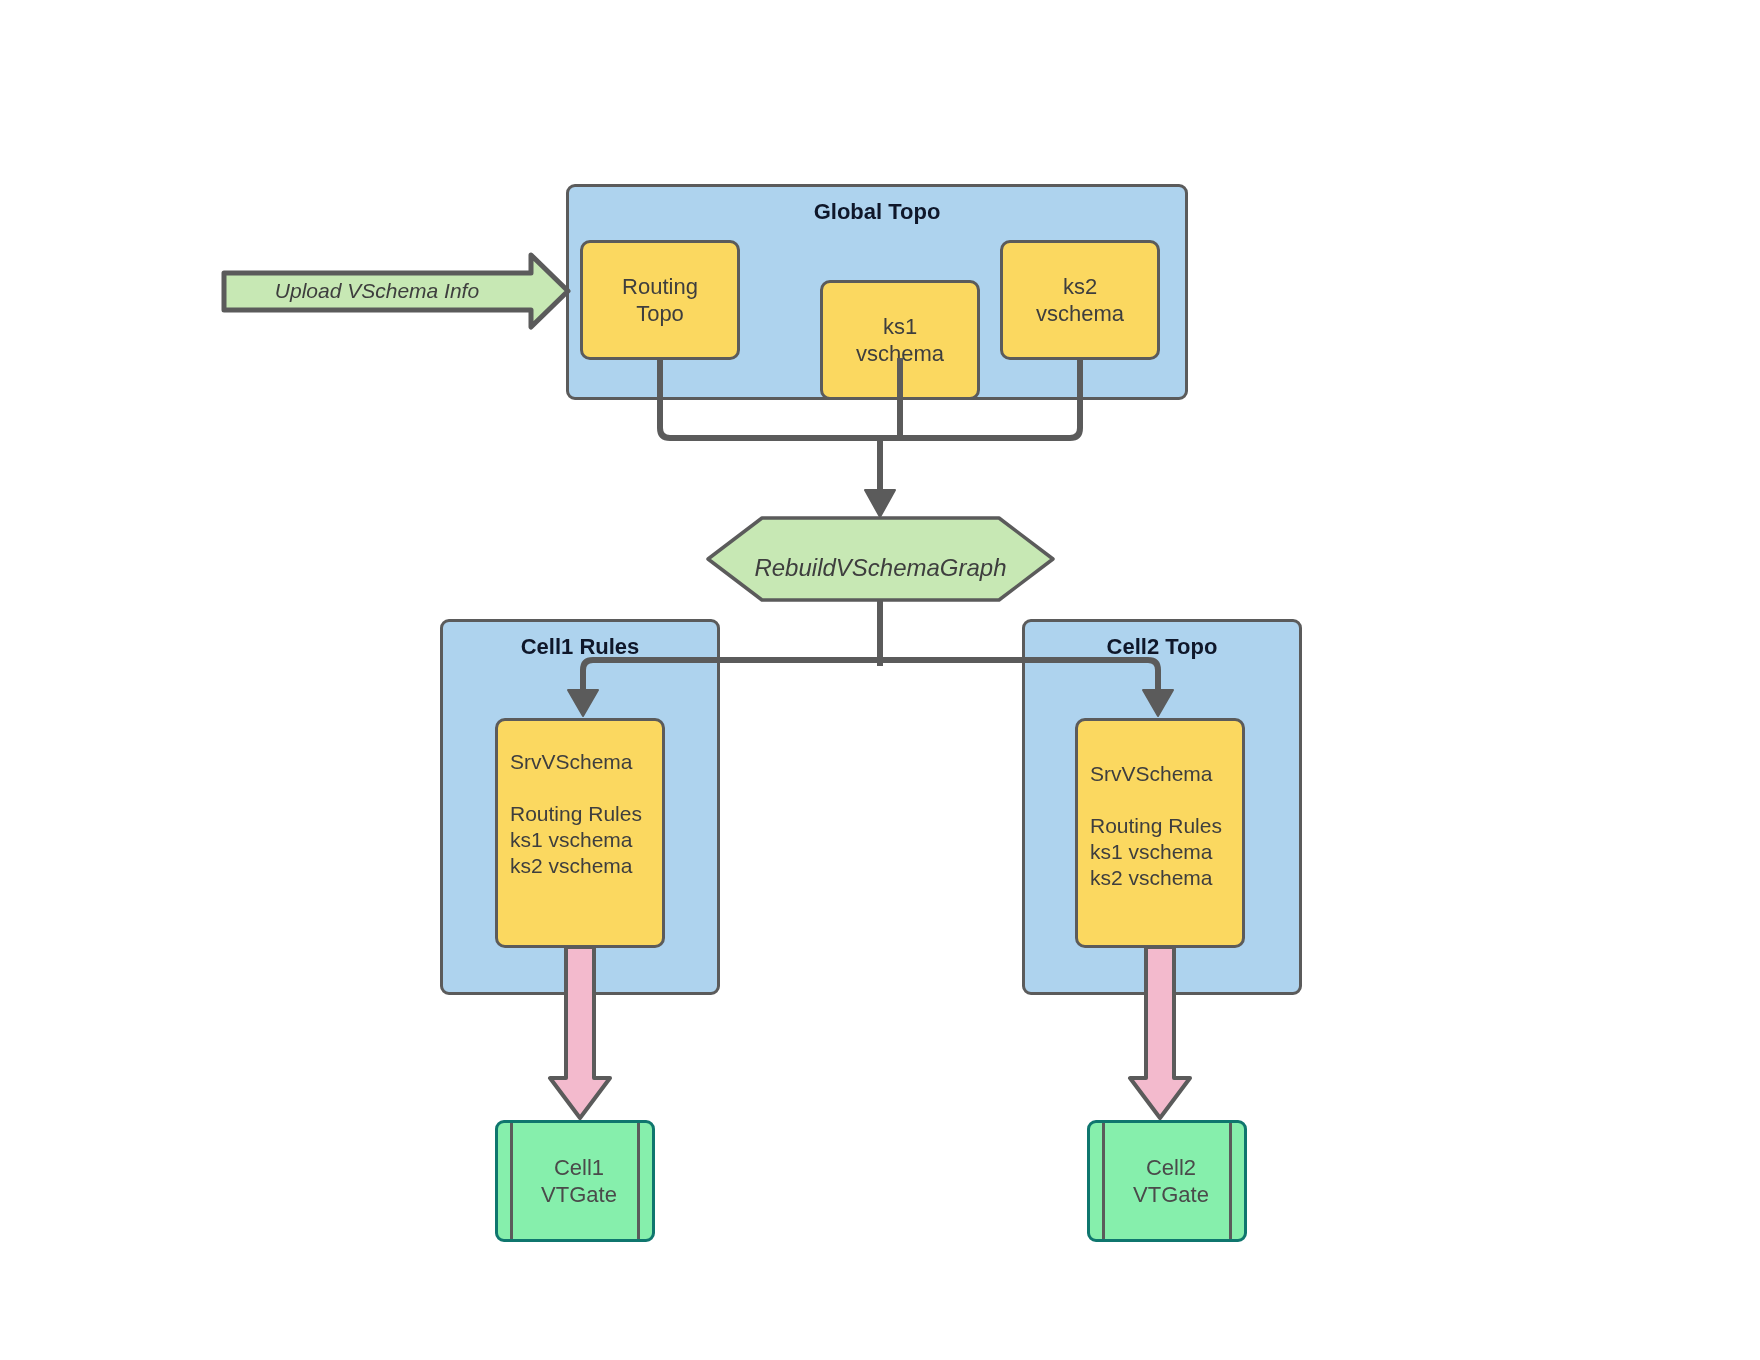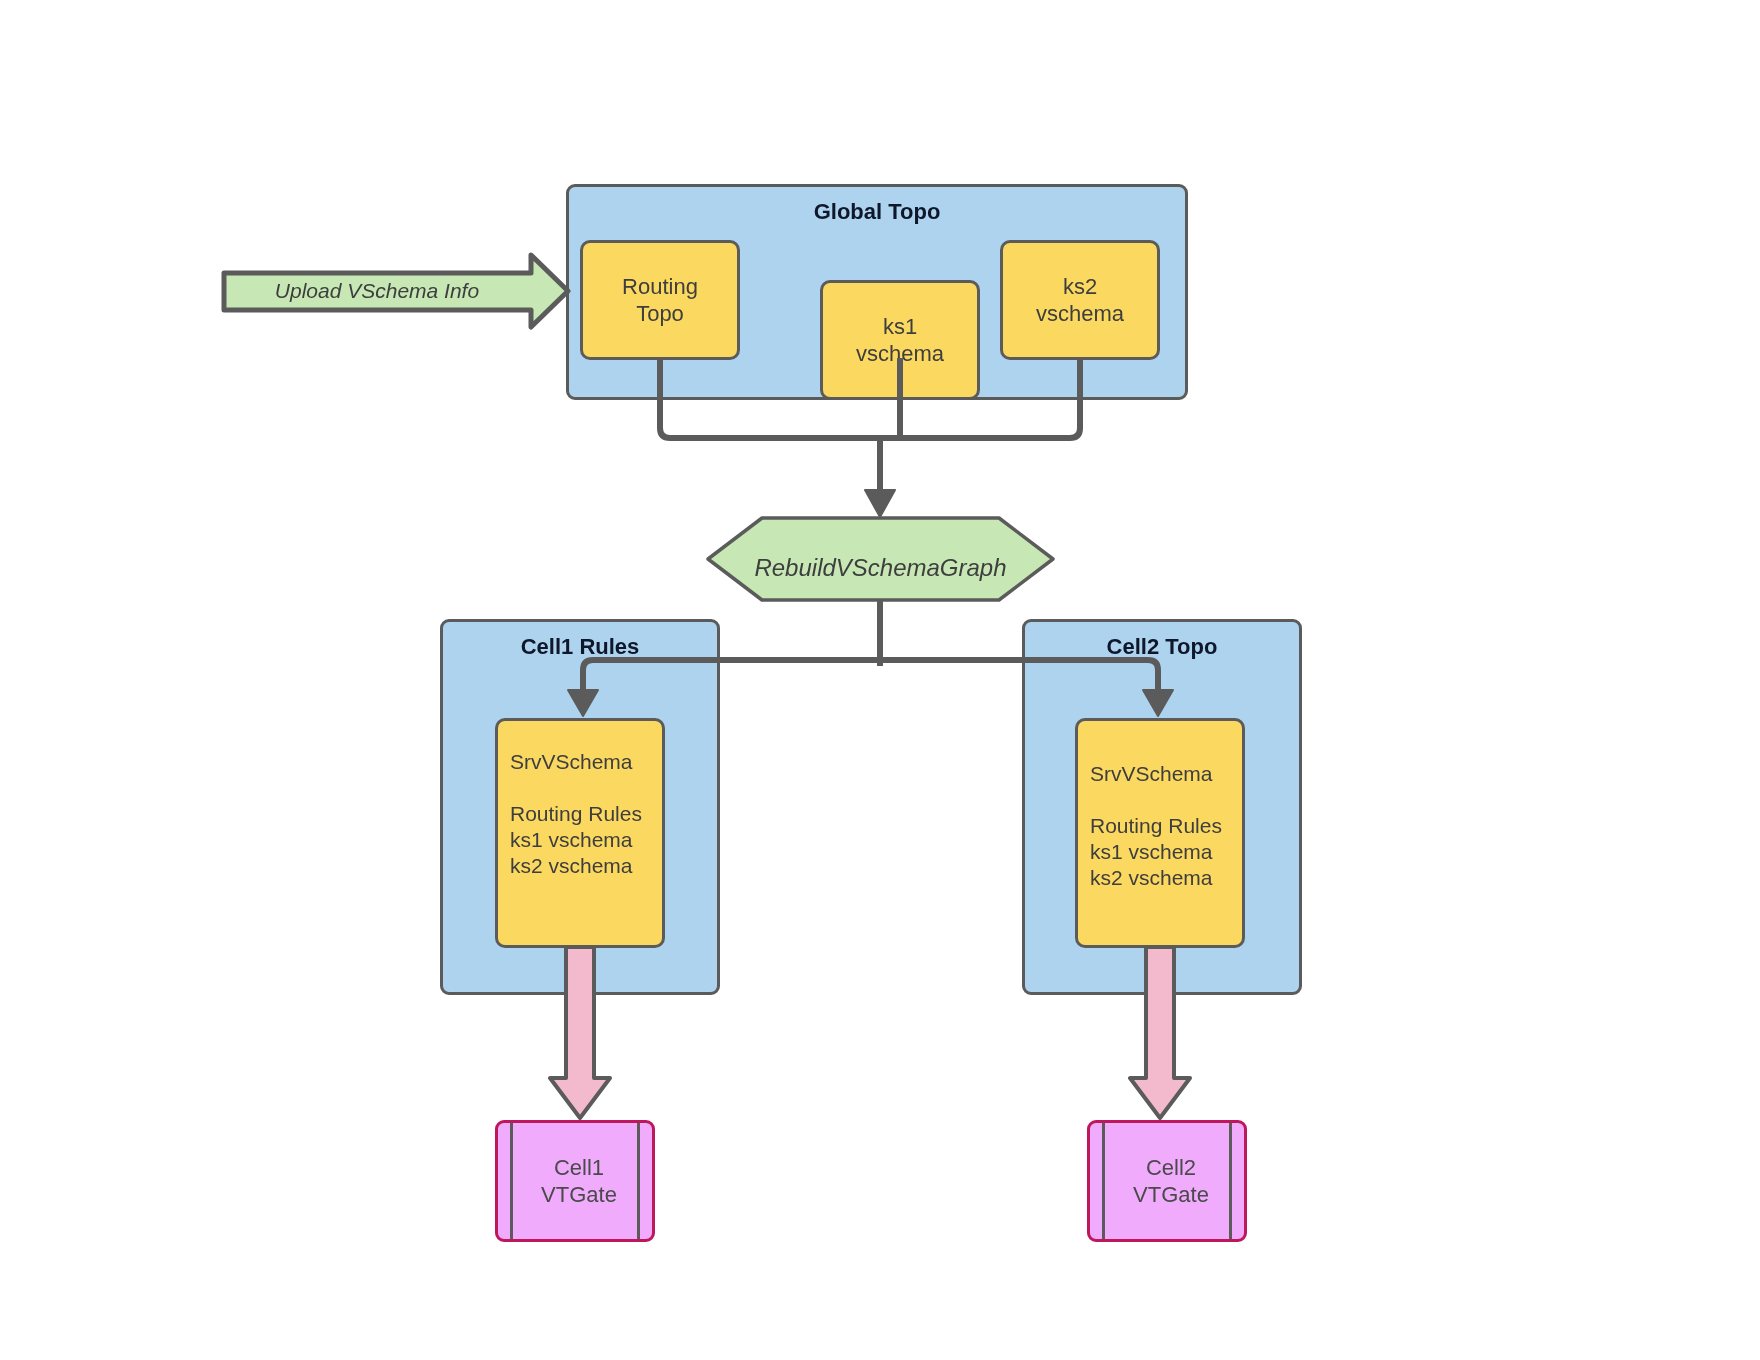--- a/index.html
+++ b/index.html
@@ -31,21 +31,21 @@
   .cellbox{
     background:#fbd860;border:3px solid #5b5b5b;border-radius:10px;
     font-size:21px;line-height:26px;text-align:left;color:#3e3e3e;
     padding-left:12px;padding-right:4px;
   }
   #cell1-box{left:495px;top:718px;width:170px;height:230px;padding-top:28px;}
   #cell2-box{left:1075px;top:718px;width:170px;height:230px;padding-top:40px;}
   .cellbox-line{min-height:26px;}
   
   .vtgate{
-    background:#f0abfc;border:3px solid #be185d;border-radius:9px;
+    background:#86efac;border:3px solid #0f766e;border-radius:9px;
     display:flex;flex-direction:column;align-items:center;justify-content:center;
     font-size:22px;line-height:27px;text-align:center;color:#4a4a4a;padding-left:8px;
   }
   #vtgate1{left:495px;top:1120px;width:160px;height:122px;}
   #vtgate2{left:1075px;top:1120px;width:160px;height:122px;margin-left:12px;}
   .vtgate-vline{position:absolute;top:0;bottom:0;width:3px;background:#5b5b5b;}
   .vtgate-vline.l{left:12px;} .vtgate-vline.r{right:12px;}
   
   #overlay{position:absolute;left:0;top:0;width:1760px;height:1360px;pointer-events:none;}
   .conn{fill:none;stroke:#5b5b5b;stroke-width:6;}

